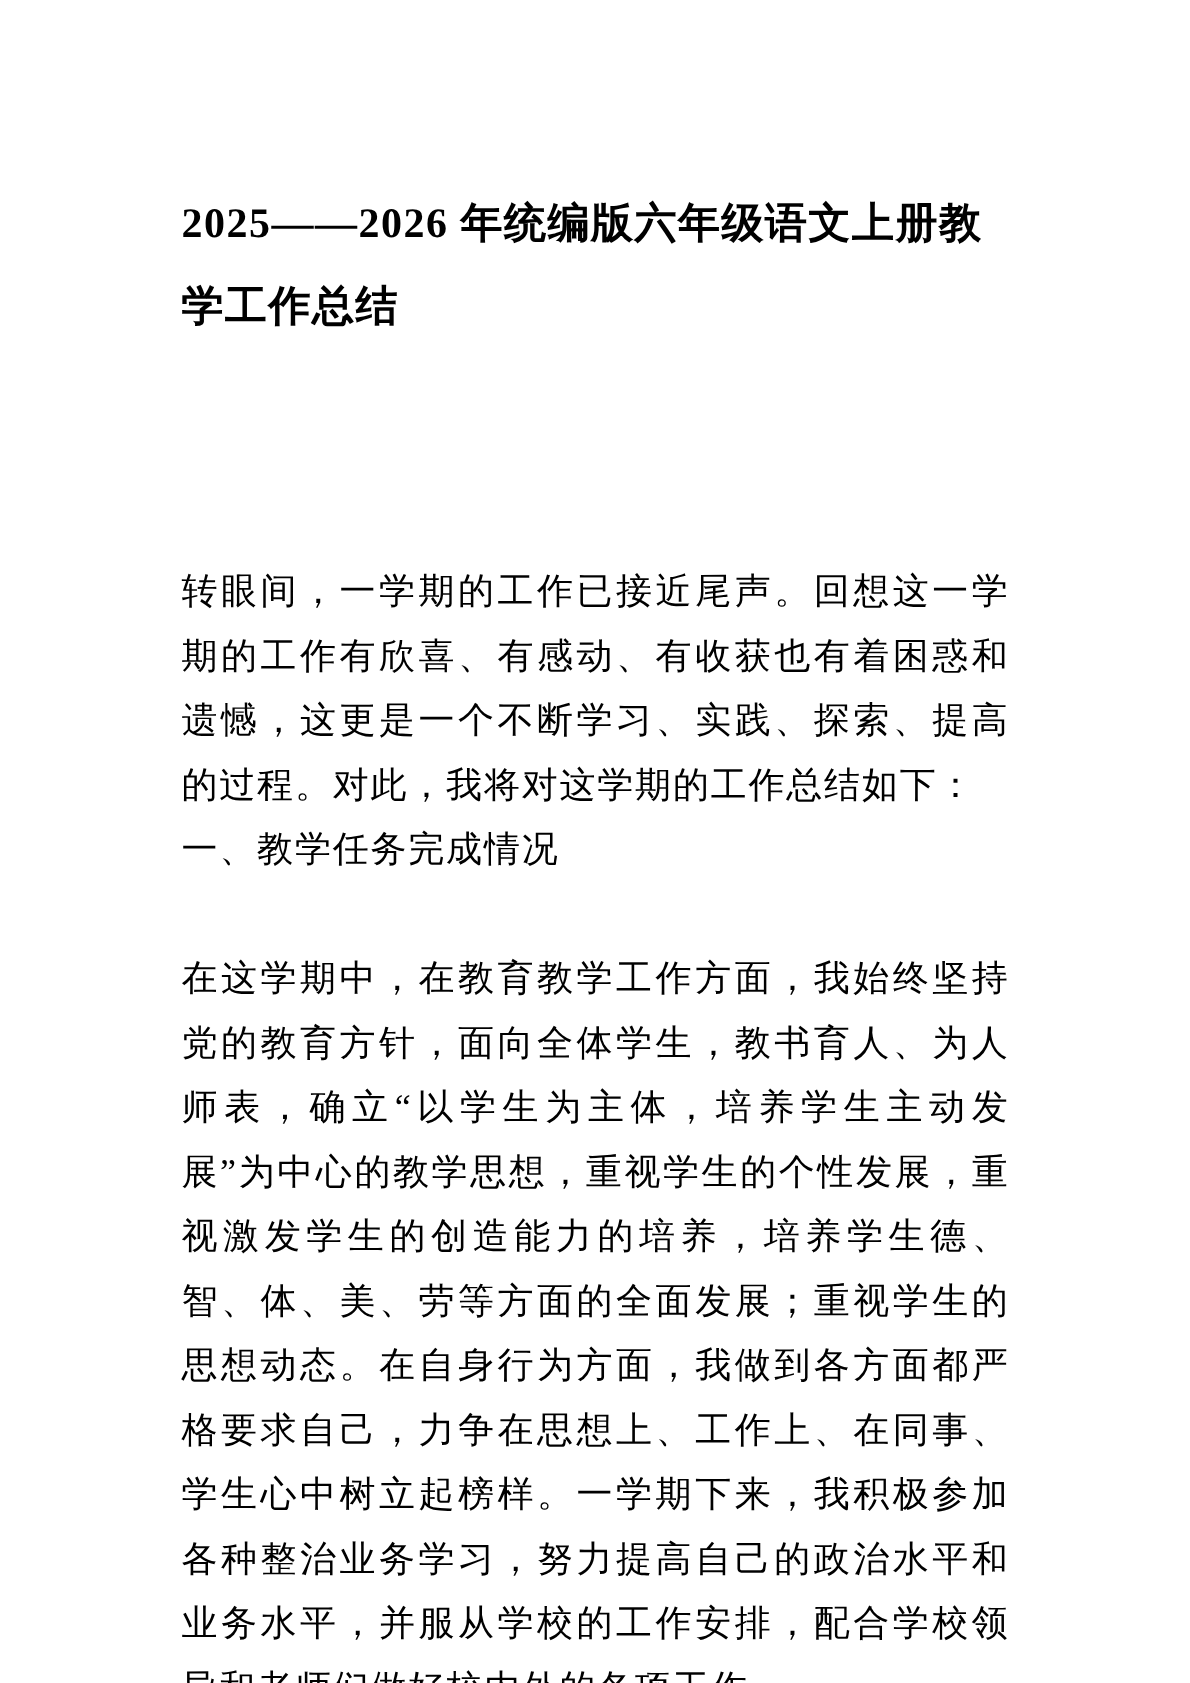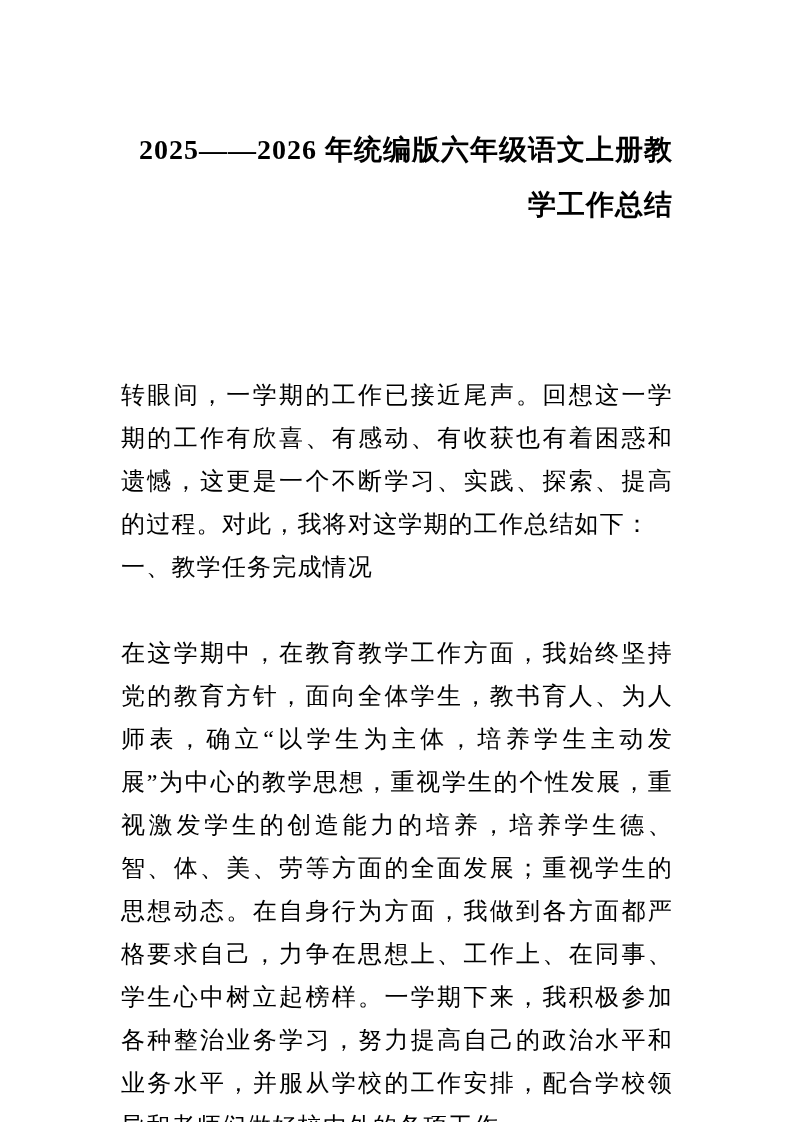--- a/index.html
+++ b/index.html
@@ -15,21 +15,21 @@
     box-sizing: border-box;
     padding: 122px 120px 0 121px;
     overflow: hidden;
     font-family: "Liberation Serif", "DejaVu Serif", serif;
     color: #000000;
   }
   .doc-title {
     margin: 0;
     font-size: 28px;
     font-weight: 700;
-    text-align: right;
+    text-align: left;
     line-height: 55px;
     letter-spacing: 1px;
     word-break: break-all;
   }
   .doc-body {
     margin-top: 142px;
     font-size: 24px;
     line-height: 43px;
     letter-spacing: 1.2px;
     text-align: justify;

